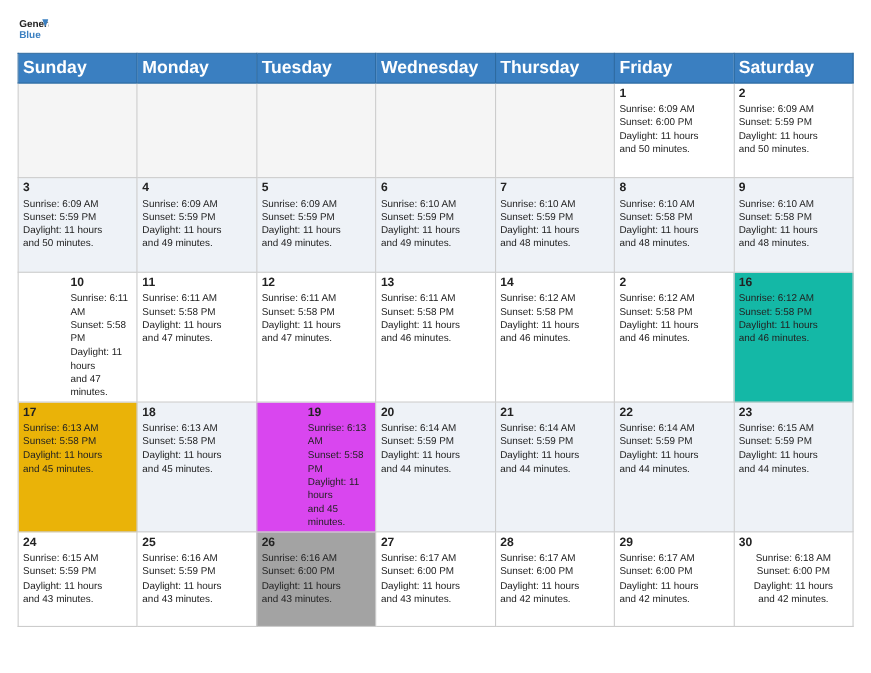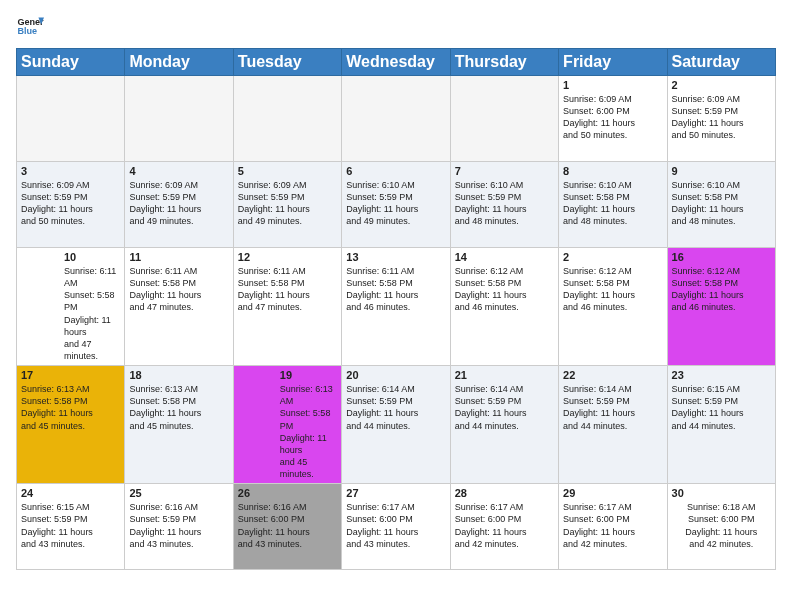--- a/index.html
+++ b/index.html
@@ -225,21 +225,21 @@
 Daylight: 11 hours
 and 46 minutes.</div>
           </td>
           <td style="background: rgb(255, 255, 255);">
             <span class="day-num">2</span>
             <div class="day-info" style="white-space: pre-line;">Sunrise: 6:12 AM
 Sunset: 5:58 PM
 Daylight: 11 hours
 and 46 minutes.</div>
           </td>
-          <td style="background: #d946ef;">
+          <td style="background: #14b8a6;">
             <span class="day-num">16</span>
             <div class="day-info" style="white-space: pre-line;">Sunrise: 6:12 AM
 Sunset: 5:58 PM
 Daylight: 11 hours
 and 46 minutes.</div>
           </td>
         </tr>
         <tr>
           <td style="background: #eab308;">
             <span class="day-num">17</span>

